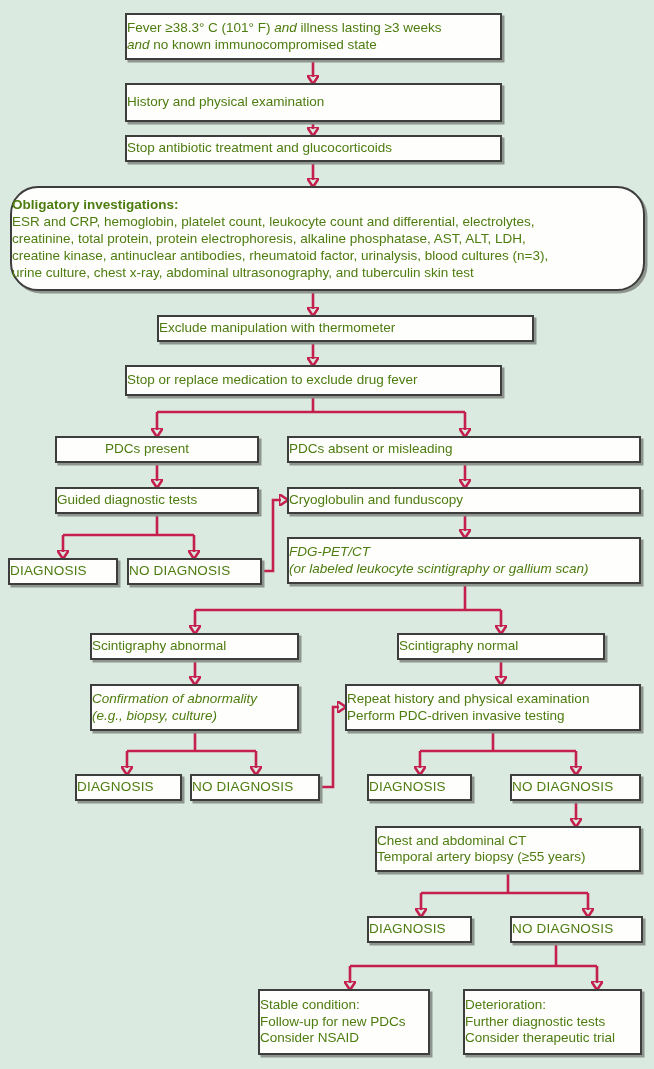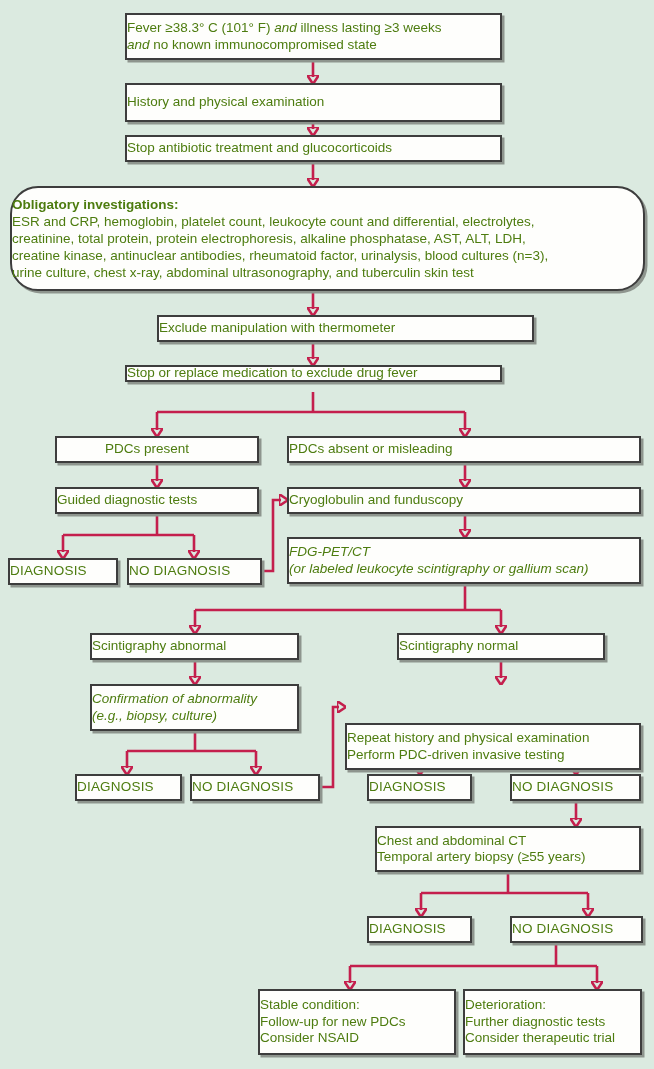--- a/index.html
+++ b/index.html
@@ -165,21 +165,21 @@
     <div>ESR and CRP, hemoglobin, platelet count, leukocyte count and differential, electrolytes,</div>
     <div>creatinine, total protein, protein electrophoresis, alkaline phosphatase, AST, ALT, LDH,</div>
     <div>creatine kinase, antinuclear antibodies, rheumatoid factor, urinalysis, blood cultures (n=3),</div>
     <div>urine culture, chest x-ray, abdominal ultrasonography, and tuberculin skin test</div>
   </div>
 
   <div class="node" style="left:125px;top:315px;width:377px;height:27px;margin-left:32px;">
     <div>Exclude manipulation with thermometer</div>
   </div>
 
-  <div class="node" style="left:125px;top:365px;width:377px;height:17px;">
+  <div class="node" style="left:125px;top:365px;width:377px;height:31px;">
     <div>Stop or replace medication to exclude drug fever</div>
   </div>
 
   <div class="node" style="left:55px;top:436px;width:204px;height:27px;padding-left:48px;">
     <div>PDCs present</div>
   </div>
 
   <div class="node" style="left:287px;top:436px;width:354px;height:27px;">
     <div>PDCs absent or misleading</div>
   </div>
@@ -211,21 +211,21 @@
 
   <div class="node" style="left:90px;top:633px;width:209px;height:27px;">
     <div>Scintigraphy abnormal</div>
   </div>
 
   <div class="node" style="left:90px;top:684px;width:209px;height:47px;font-style:italic;">
     <div>Confirmation of abnormality</div>
     <div>(e.g., biopsy, culture)</div>
   </div>
 
-  <div class="node" style="left:345px;top:684px;width:296px;height:47px;margin-top:39px;">
+  <div class="node" style="left:345px;top:684px;width:296px;height:47px;">
     <div>Repeat history and physical examination</div>
     <div>Perform PDC-driven invasive testing</div>
   </div>
 
   <div class="node caps" style="left:75px;top:774px;width:107px;height:27px;">
     <div>DIAGNOSIS</div>
   </div>
 
   <div class="node caps" style="left:190px;top:774px;width:130px;height:27px;">
     <div>NO DIAGNOSIS</div>
@@ -245,21 +245,21 @@
   </div>
 
   <div class="node caps" style="left:367px;top:916px;width:105px;height:27px;">
     <div>DIAGNOSIS</div>
   </div>
 
   <div class="node caps" style="left:510px;top:916px;width:133px;height:27px;">
     <div>NO DIAGNOSIS</div>
   </div>
 
-  <div class="node" style="left:258px;top:989px;width:198px;height:66px;">
+  <div class="node" style="left:258px;top:989px;width:172px;height:66px;">
     <div>Stable condition:</div>
     <div>Follow-up for new PDCs</div>
     <div>Consider NSAID</div>
   </div>
 
   <div class="node" style="left:463px;top:989px;width:179px;height:66px;">
     <div>Deterioration:</div>
     <div>Further diagnostic tests</div>
     <div>Consider therapeutic trial</div>
   </div>

